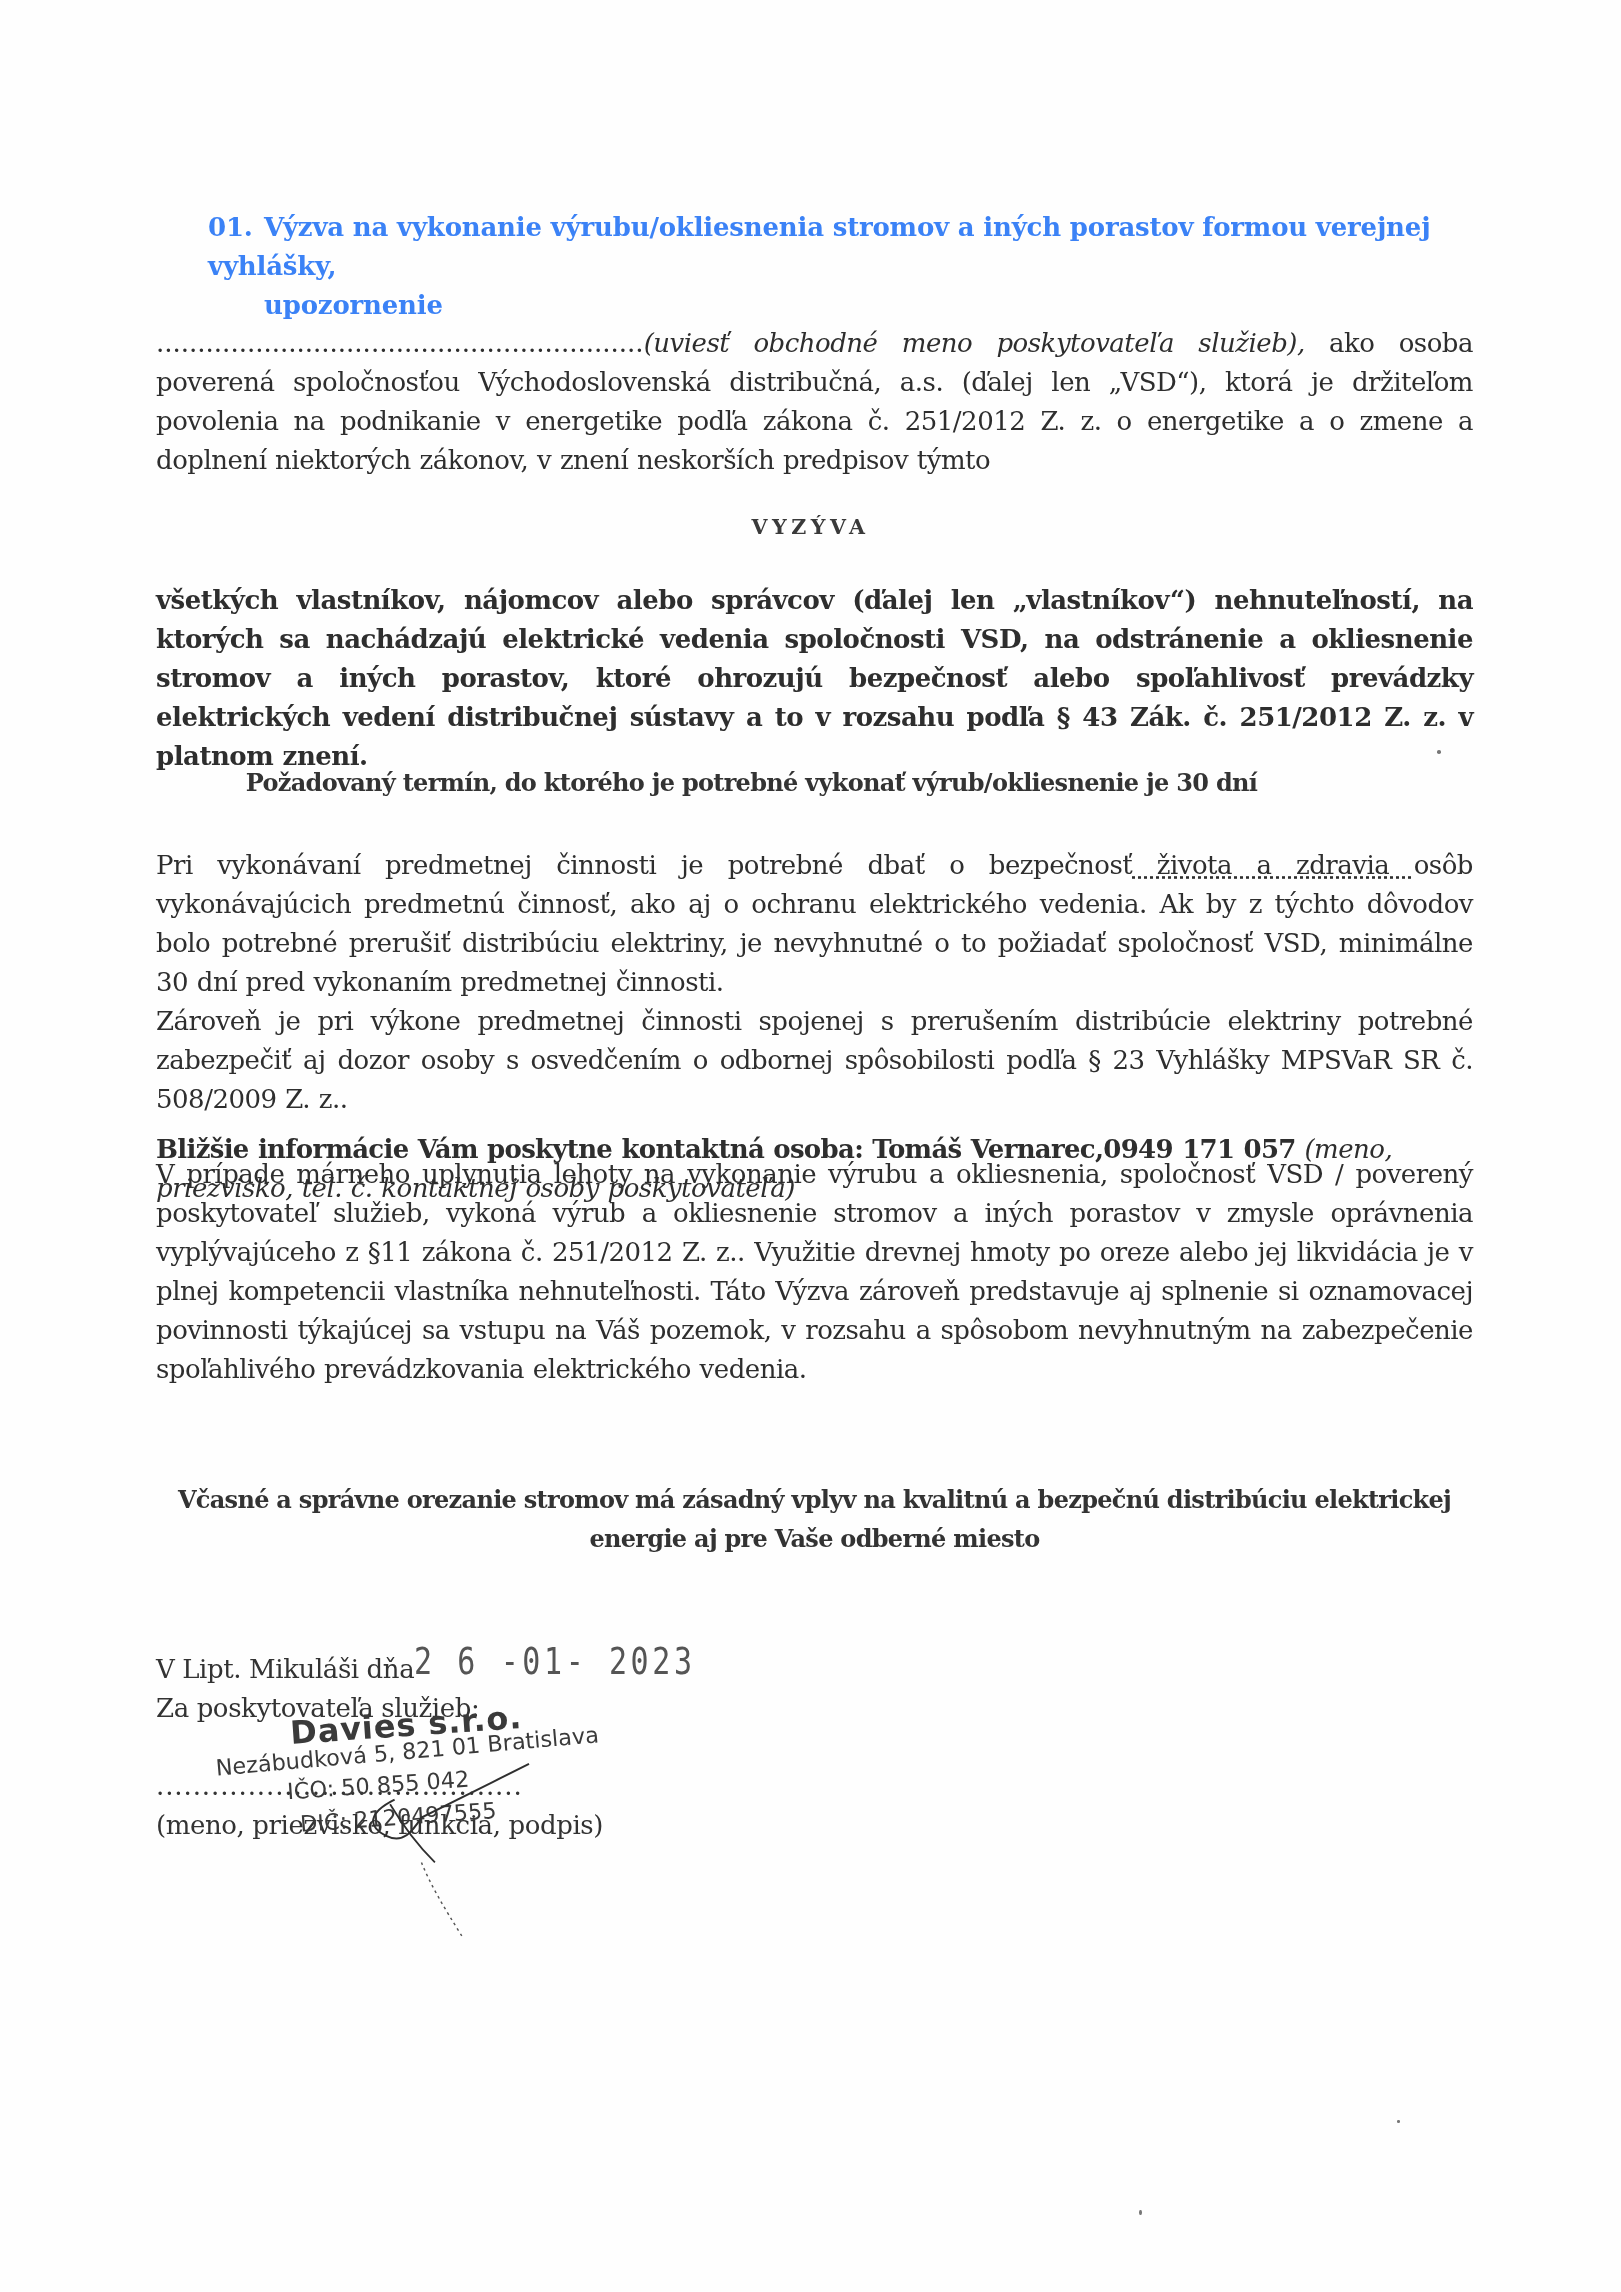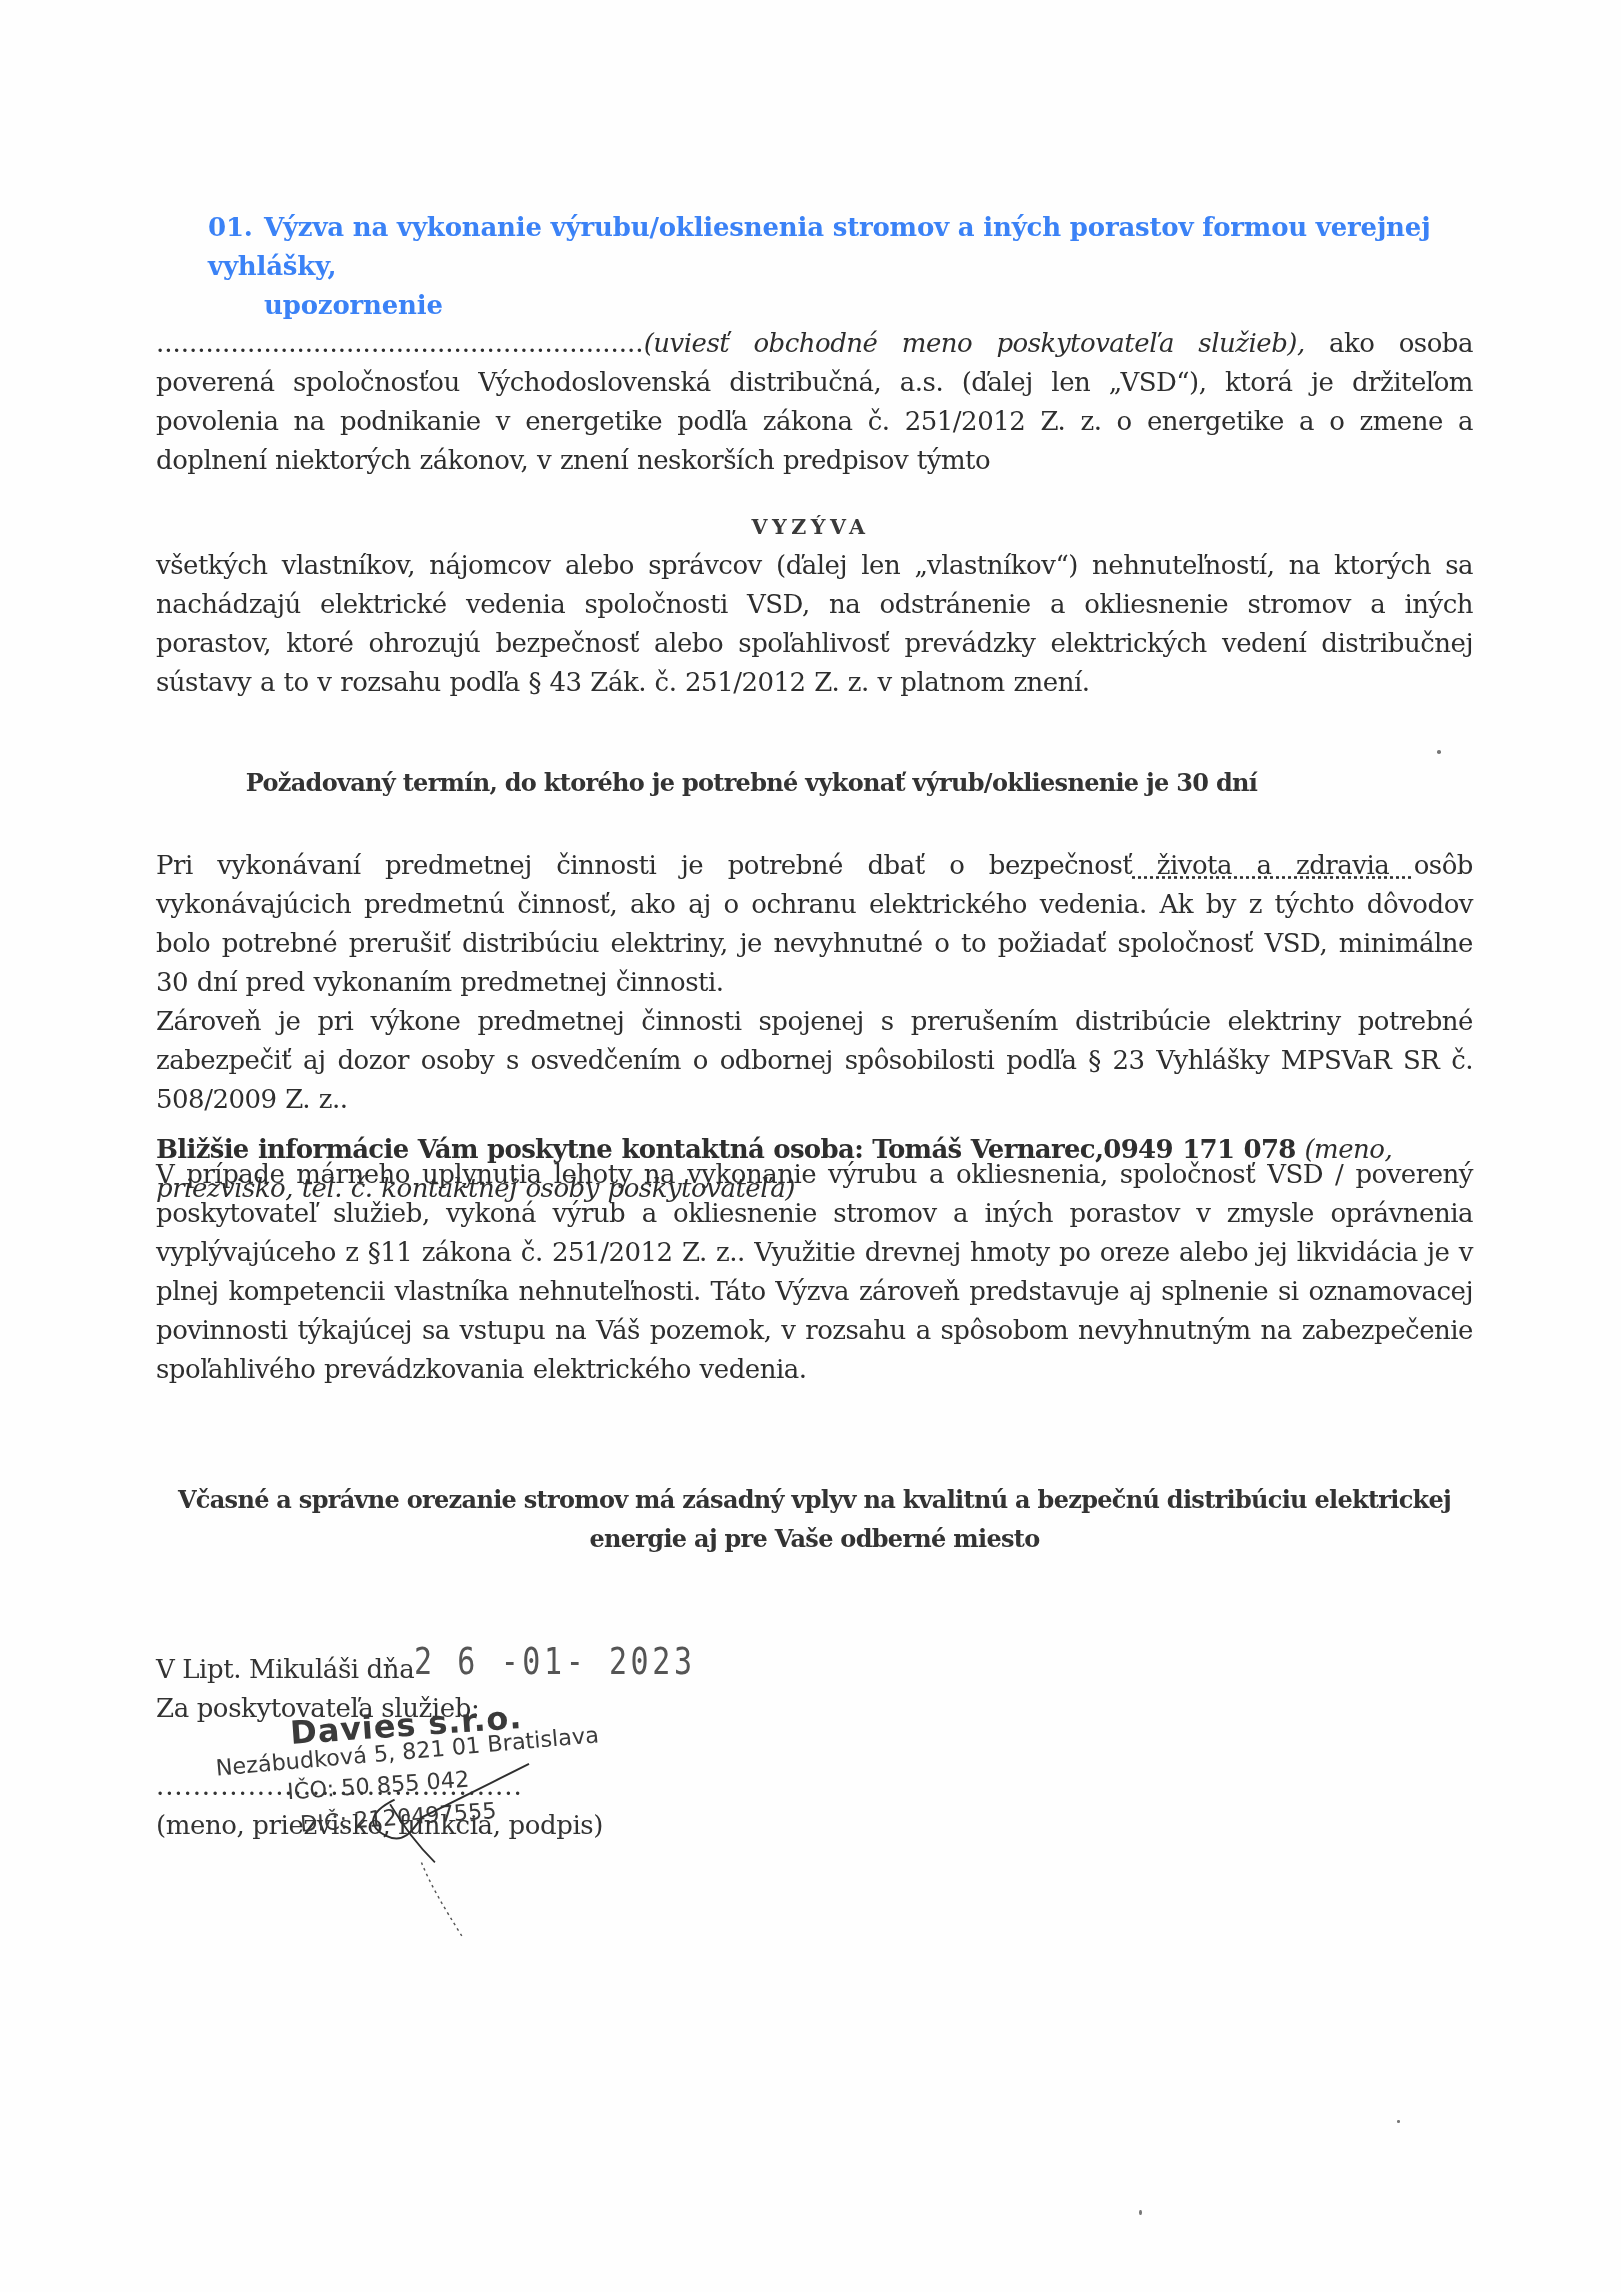--- a/index.html
+++ b/index.html
@@ -62,21 +62,21 @@
       width: 1621px;
       top: 515px;
       text-align: center;
       font-family: "DejaVu Serif", serif;
       font-weight: bold;
       font-size: 20.6px;
       letter-spacing: 4.5px;
       color: #3a3a3a;
     }
 
-    .para-owners { top: 546px; }
+    .para-owners { top: 581px; font-weight: bold; }
 
     .deadline {
       position: absolute;
       left: 0;
       width: 1503px;
       top: 768px;
       text-align: center;
       font-family: "DejaVu Serif", serif;
       font-weight: bold;
       font-size: 24px;
@@ -209,21 +209,21 @@
   </div>
 
   <div class="deadline">Požadovaný termín, do ktorého je potrebné vykonať výrub/okliesnenie je 30 dní</div>
 
   <div class="body-text para-safety">
     <p><span>Pri vykonávaní predmetnej činnosti je potrebné dbať o bezpečnosť</span><span class="underline-dots"> života a zdravia </span><span>osôb vykonávajúcich predmetnú činnosť, ako aj o ochranu elektrického vedenia. Ak by z týchto dôvodov bolo potrebné prerušiť distribúciu elektriny, je nevyhnutné o to požiadať spoločnosť VSD, minimálne 30 dní pred vykonaním predmetnej činnosti.</span></p>
     <p>Zároveň je pri výkone predmetnej činnosti spojenej s prerušením distribúcie elektriny potrebné zabezpečiť aj dozor osoby s osvedčením o odbornej spôsobilosti podľa § 23 Vyhlášky MPSVaR SR č. 508/2009 Z. z..</p>
   </div>
 
   <div class="body-text para-contact">
-    <p style="text-align:left;"><span class="bold">Bližšie informácie Vám poskytne kontaktná osoba: Tomáš Vernarec,0949 171 078</span><span class="italic"> (meno, priezvisko, tel. č. kontaktnej osoby poskytovateľa)</span></p>
+    <p style="text-align:left;"><span class="bold">Bližšie informácie Vám poskytne kontaktná osoba: Tomáš Vernarec,0949 171 057</span><span class="italic"> (meno, priezvisko, tel. č. kontaktnej osoby poskytovateľa)</span></p>
   </div>
 
   <div class="body-text para-failure">
     <p>V prípade márneho uplynutia lehoty na vykonanie výrubu a okliesnenia, spoločnosť VSD / poverený poskytovateľ služieb, vykoná výrub a okliesnenie stromov a iných porastov v zmysle oprávnenia vyplývajúceho z §11 zákona č. 251/2012 Z. z.. Využitie drevnej hmoty po oreze alebo jej likvidácia je v plnej kompetencii vlastníka nehnuteľnosti. Táto Výzva zároveň predstavuje aj splnenie si oznamovacej povinnosti týkajúcej sa vstupu na Váš pozemok, v rozsahu a spôsobom nevyhnutným na zabezpečenie spoľahlivého prevádzkovania elektrického vedenia.</p>
   </div>
 
   <div class="closing">
     <div>Včasné a správne orezanie stromov má zásadný vplyv na kvalitnú a bezpečnú distribúciu elektrickej</div>
     <div>energie aj pre Vaše odberné miesto</div>
   </div>

